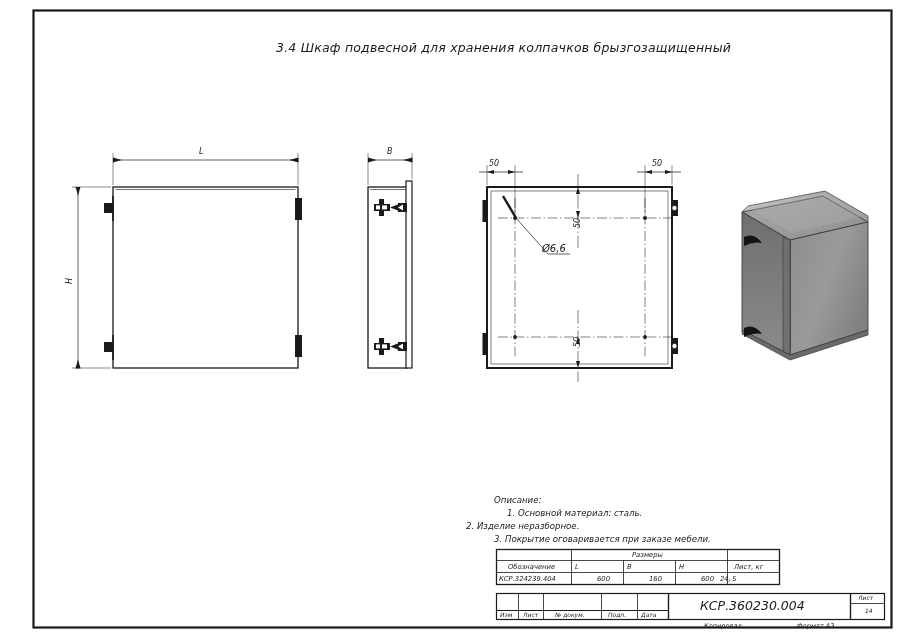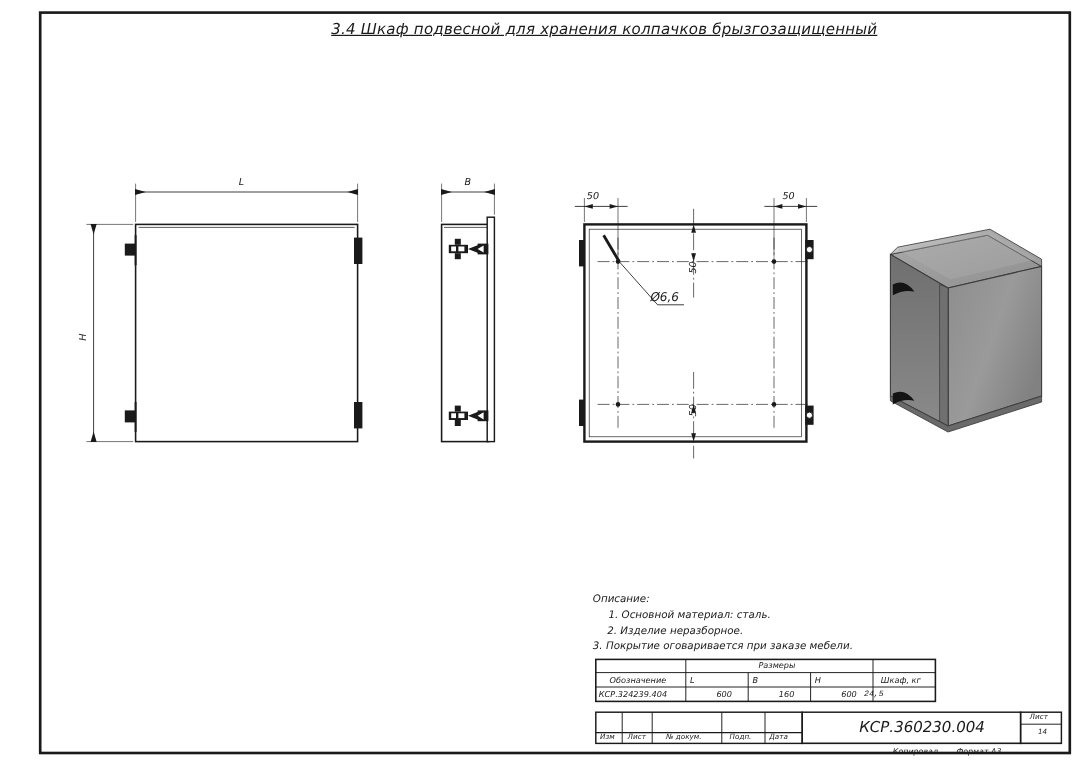--- a/index.html
+++ b/index.html
@@ -22,21 +22,21 @@
     position: absolute;
     font-family: "DejaVu Sans", sans-serif;
     font-style: italic;
     color: #1a1a1a;
     white-space: nowrap;
     line-height: 1;
   }
   .title-main {
     font-size: 12.5px;
     letter-spacing: 0.2px;
-    left: 276px; top: 18px; text-decoration: underline;
+    left: 276px; top: 42px;
   }
   .desc { font-size: 8.6px; }
   .tbl-txt { font-size: 6.8px; }
   .tbl-txt-sm { font-size: 6.0px; }
   .dimtxt { font-size: 8px; }
   .docnum { font-size: 12.5px; }
   .footer-txt { font-size: 6.6px; }
   .rot90 {
     transform: rotate(-90deg);
     transform-origin: left top;
@@ -276,42 +276,42 @@
   <div class="txt dimtxt" style="left:387px; top:148px;">B</div>
 
   <div class="txt dimtxt" style="left:489px; top:160px;">50</div>
   <div class="txt dimtxt" style="left:652px; top:160px;">50</div>
   <div class="txt dimtxt rot90" style="left:574px; top:228px;">50</div>
   <div class="txt dimtxt rot90" style="left:574px; top:347px;">50</div>
   <div class="txt" style="left:542px; top:244px; font-size:10px;">Ø6,6</div>
 
   <div class="txt desc" style="left:494px; top:496px;">Описание:</div>
   <div class="txt desc" style="left:494px; top:509px;margin-left:13px;">1. Основной материал: сталь.</div>
-  <div class="txt desc" style="left:506px; top:522px;">2. Изделие неразборное.</div>
+  <div class="txt desc" style="left:466px; top:522px;">2. Изделие неразборное.</div>
   <div class="txt desc" style="left:494px; top:535px;">3. Покрытие оговаривается при заказе мебели.</div>
 
   <div class="txt tbl-txt" style="left:632px; top:552px;text-align:right;">Размеры</div>
   <div class="txt tbl-txt" style="left:508px; top:564px;">Обозначение</div>
   <div class="txt tbl-txt" style="left:575px; top:564px;">L</div>
   <div class="txt tbl-txt" style="left:627px; top:564px;">B</div>
   <div class="txt tbl-txt" style="left:679px; top:564px;">H</div>
-  <div class="txt tbl-txt" style="left:734px; top:564px;">Шкаф, кг</div>
+  <div class="txt tbl-txt" style="left:734px; top:564px;">Лист, кг</div>
 
   <div class="txt tbl-txt" style="left:499px; top:576px;">КСР.324239.404</div>
   <div class="txt tbl-txt" style="left:597px; top:576px;">600</div>
   <div class="txt tbl-txt" style="left:649px; top:576px;text-align:center;">160</div>
   <div class="txt tbl-txt" style="left:701px; top:576px;">600</div>
   <div class="txt tbl-txt" style="left:720px; top:576px;font-family:Liberation Mono, monospace;">24,5</div>
 
   <div class="txt tbl-txt-sm" style="left:500px; top:612px;">Изм</div>
   <div class="txt tbl-txt-sm" style="left:523px; top:612px;">Лист</div>
   <div class="txt tbl-txt-sm" style="left:555px; top:612px;">№ докум.</div>
   <div class="txt tbl-txt-sm" style="left:608px; top:612px;">Подп.</div>
   <div class="txt tbl-txt-sm" style="left:641px; top:612px;">Дата</div>
 
-  <div class="txt docnum" style="left:700px; top:600px;margin-left:16px;">КСР.360230.004</div>
+  <div class="txt docnum" style="left:700px; top:600px;">КСР.360230.004</div>
 
   <div class="txt tbl-txt-sm" style="left:858px; top:595px;">Лист</div>
   <div class="txt tbl-txt-sm" style="left:865px; top:608px;">14</div>
 
-  <div class="txt footer-txt" style="left:704px; top:623px;margin-left:40px;">Копировал</div>
+  <div class="txt footer-txt" style="left:704px; top:623px;">Копировал</div>
   <div class="txt footer-txt" style="left:797px; top:623px;font-style:italic;">Формат А3</div>
 </div>
 
 </body></html>

